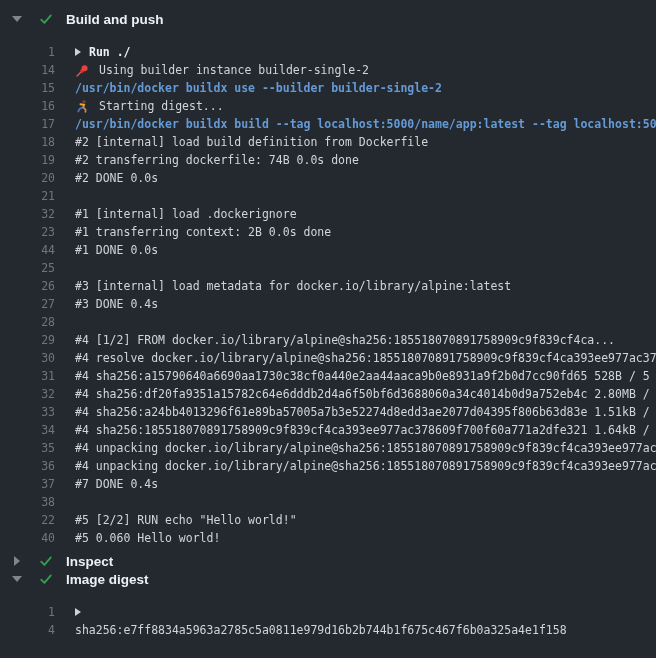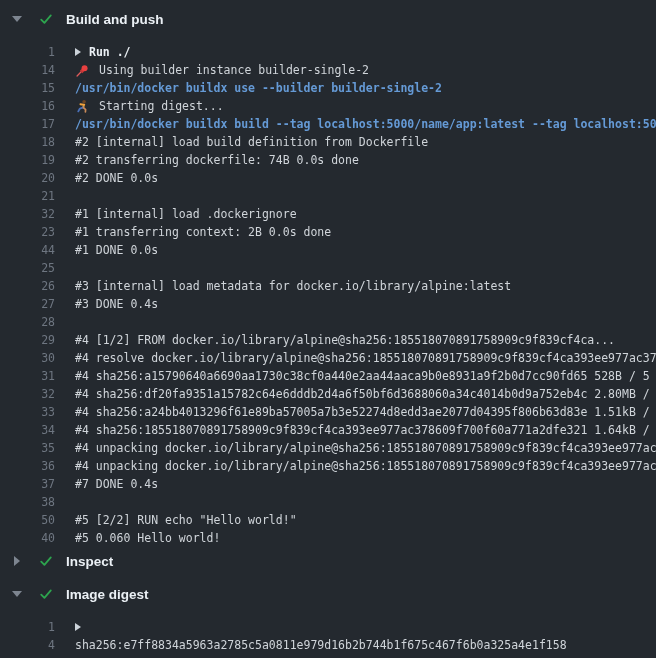--- a/index.html
+++ b/index.html
@@ -3,21 +3,21 @@
 <meta charset="utf-8">
 <style>
   html,body{margin:0;padding:0;width:656px;height:658px;overflow:hidden;}
   body{background:var(--bg,#24292f);font-family:"DejaVu Sans Mono",monospace;}
   #root{width:656px;height:658px;overflow:hidden;}
 
   
   .sec-h{display:flex;align-items:center;height:18px;padding-left:12px;cursor:pointer;}
   .sec-build-and-push .sec-h{margin-top:10px;}
   .sec-inspect .sec-h{margin-top:5px;}
-  .sec-image-digest .sec-h{margin-top:15px;}
+  .sec-image-digest .sec-h{margin-top:0;}
   .chev{width:10px;flex:none;margin-right:16px;display:flex;justify-content:center;}
   .chev i{display:block;width:0;height:0;}
   .chev.down i{border-left:5px solid transparent;border-right:5px solid transparent;border-top:6px solid var(--chev,#7d8590);}
   .chev.right i{border-top:5px solid transparent;border-bottom:5px solid transparent;border-left:6px solid var(--chev,#7d8590);}
   .chk{width:16px;height:16px;flex:none;margin-right:12px;color:var(--green,#2da44e);}
   .chk svg{display:block;}
   .sec-t{font-family:"Liberation Sans",sans-serif;font-size:13.5px;font-weight:bold;color:var(--htext,#ebf0f5);}
 
   
   .rows{margin-top:15px;}
@@ -189,21 +189,21 @@
     <span class="ln">37</span>
     <span class="lt">#7 DONE 0.4s</span>
   </div>
 
   <div class="row">
     <span class="ln">38</span>
     <span class="lt"></span>
   </div>
 
   <div class="row">
-    <span class="ln">50</span>
+    <span class="ln">22</span>
     <span class="lt">#5 [2/2] RUN echo "Hello world!"</span>
   </div>
 
   <div class="row">
     <span class="ln">40</span>
     <span class="lt">#5 0.060 Hello world!</span>
   </div>
 </div>
   </section>
 

